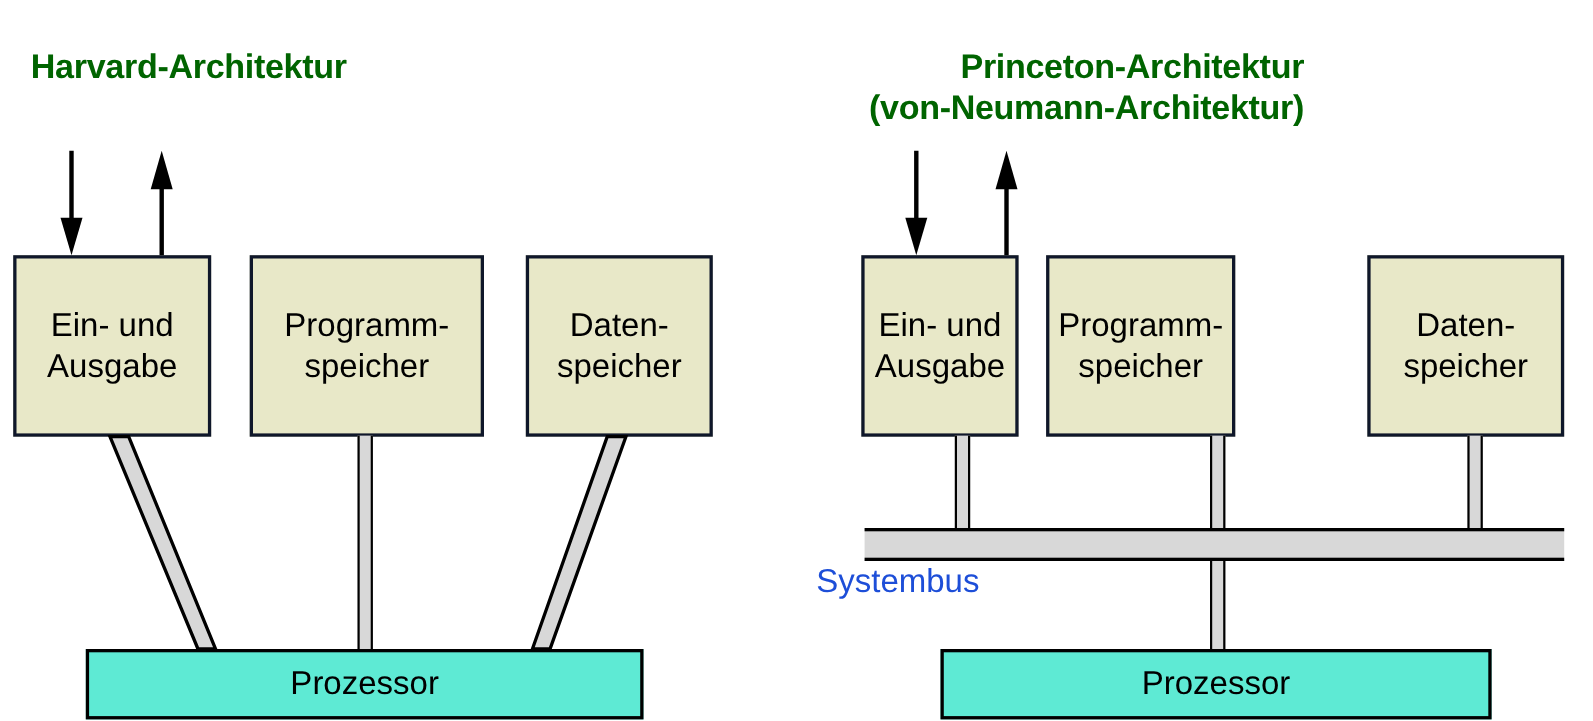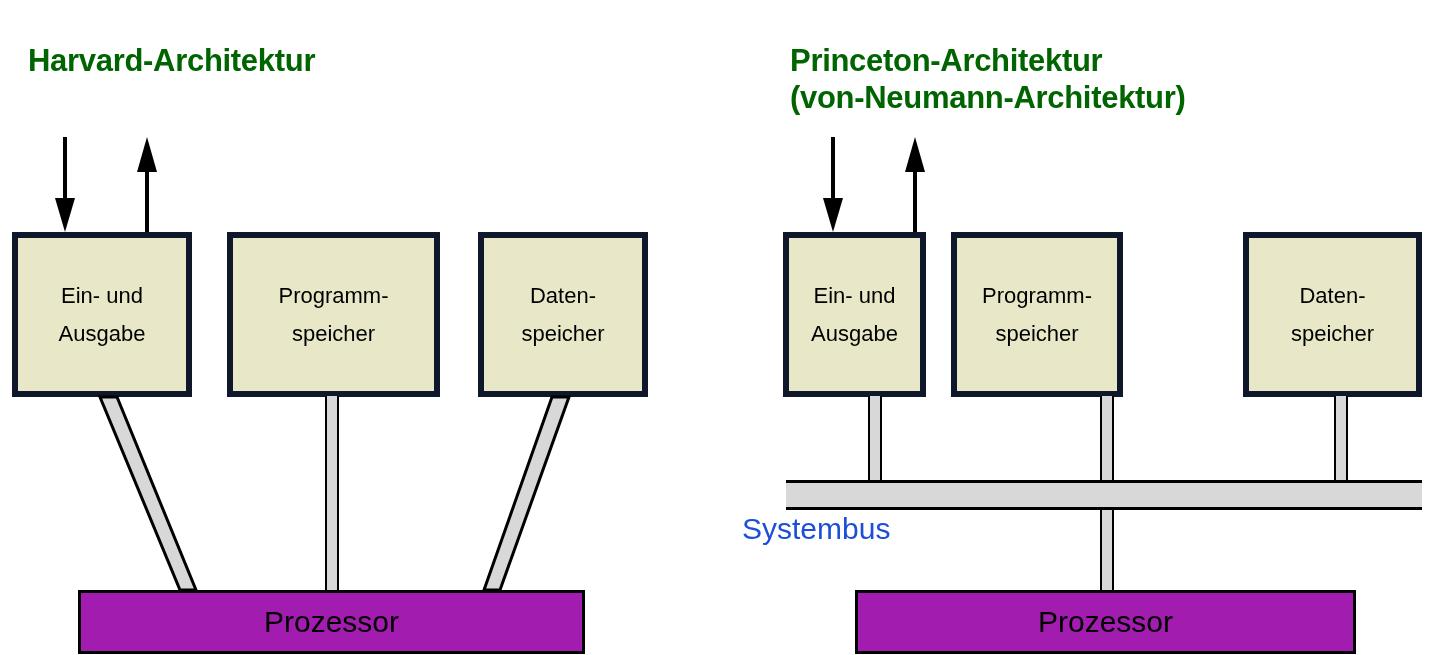--- a/index.html
+++ b/index.html
@@ -26,35 +26,35 @@
     color: #006400;
     white-space: pre;
     letter-spacing: -0.3px;
   }
   #title-harvard { left: 28px; top: 10px; }
   #title-princeton { left: 790px; top: 10px; }
 
   .node-box {
     position: absolute;
     background: #e8e8c8;
-    border: 6px solid #0f172a;
+    border: 3px solid #0f172a;
     box-sizing: border-box;
     display: flex;
     align-items: center;
     justify-content: center;
     text-align: center;
-    font-size: 22px;
+    font-size: 30px;
     line-height: 38px;
     color: #000000;
   }
   .node-box .label { white-space: pre-line; display: block; }
 
   .proc-box {
     position: absolute;
-    background: #a21caf;
+    background: #5eead4;
     border: 3px solid #000000;
     box-sizing: border-box;
     display: flex;
     align-items: center;
     justify-content: center;
     font-size: 30px;
     color: #000000;
     z-index: 5;
   }
 
@@ -113,21 +113,21 @@
     <span class="label">Daten-
 speicher</span>
   </div>
 
   <div class="proc-box" id="h-proc" style="left:78px; top:558px; width:507px; height:64px;">
     <span>Prozessor</span>
   </div>
 
   <div class="connector-v" id="h-conn-mid" style="left:325px; top:364px; width:14px; height:196px;"></div>
 
-  <div class="title" id="title-princeton" style="white-space: pre-line;">Princeton-Architektur
+  <div class="title" id="title-princeton" style="white-space: pre-line; text-align: right;">Princeton-Architektur
 (von-Neumann-Architektur)</div>
 
   <div class="node-box" id="p-box-io" style="left:783px; top:200px; width:143px; height:165px;">
     <span class="label">Ein- und
 Ausgabe</span>
   </div>
 
   <div class="node-box" id="p-box-prog" style="left:951px; top:200px; width:172px; height:165px;">
     <span class="label">Programm-
 speicher</span>

